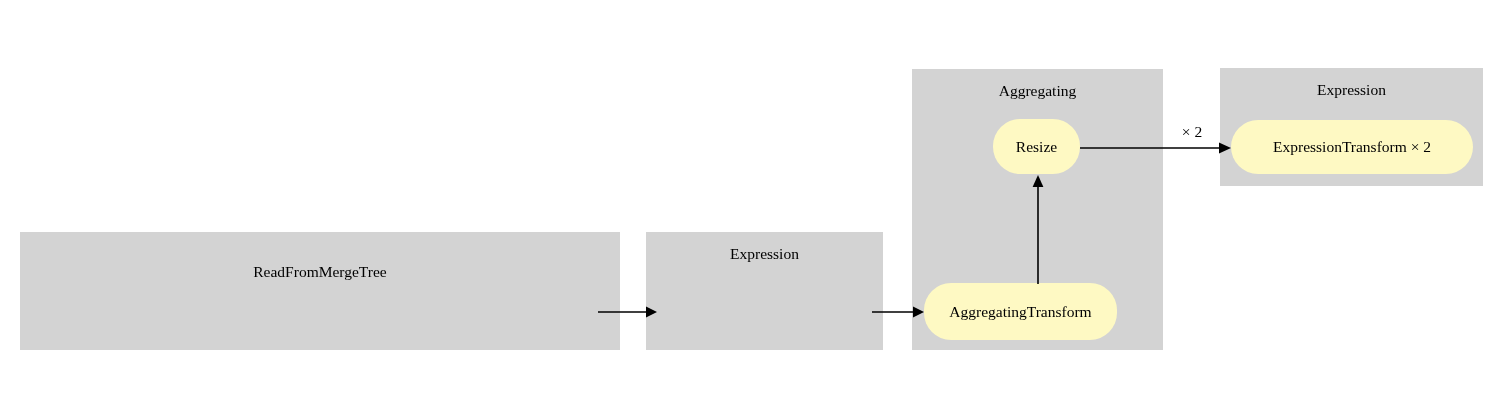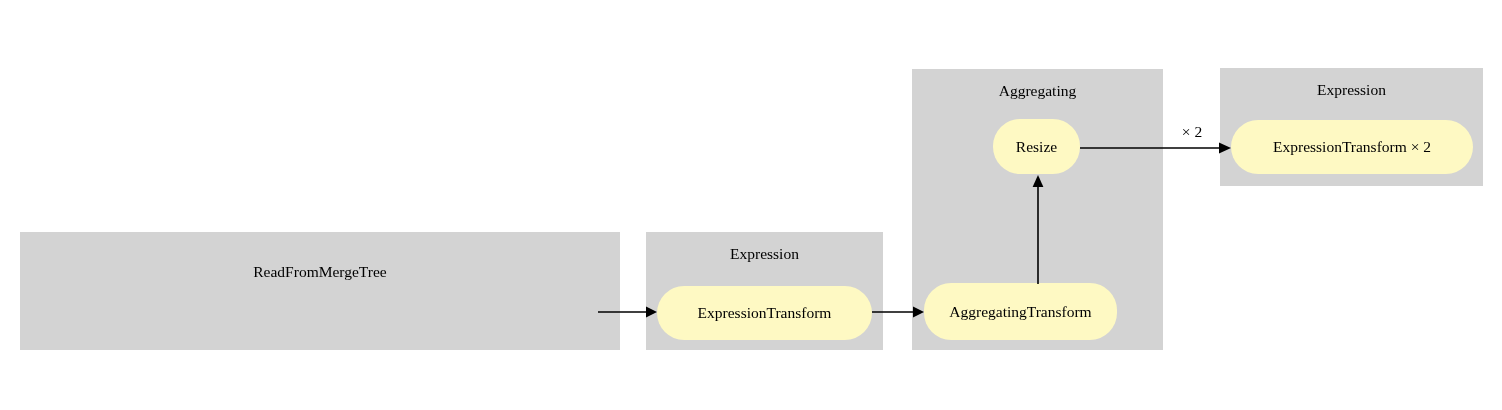--- a/index.html
+++ b/index.html
@@ -72,23 +72,20 @@
 
 <div id="canvas">
 
   <div class="cluster" style="left:20px; top:232px; width:600px; height:118px;">
     <div class="cluster-label" style="top:0;margin-top:32px;">ReadFromMergeTree</div>
   </div>
 
   <div class="cluster" style="left:646px; top:232px; width:237px; height:118px;">
     <div class="cluster-label" style="top:14px;">Expression</div>
   </div>
-  <div class="node" style="left:657px; top:286px; width:215px; height:54px;">
-    <span class="node-label">ExpressionTransform</span>
-  </div>
 
   <div class="cluster" style="left:912px; top:69px; width:251px; height:281px;">
     <div class="cluster-label" style="top:14px;">Aggregating</div>
   </div>
   <div class="node" style="left:993px; top:119px; width:87px; height:55px;">
     <span class="node-label">Resize</span>
   </div>
   <div class="node" style="left:924px; top:283px; width:193px; height:57px;">
     <span class="node-label">AggregatingTransform</span>
   </div>

